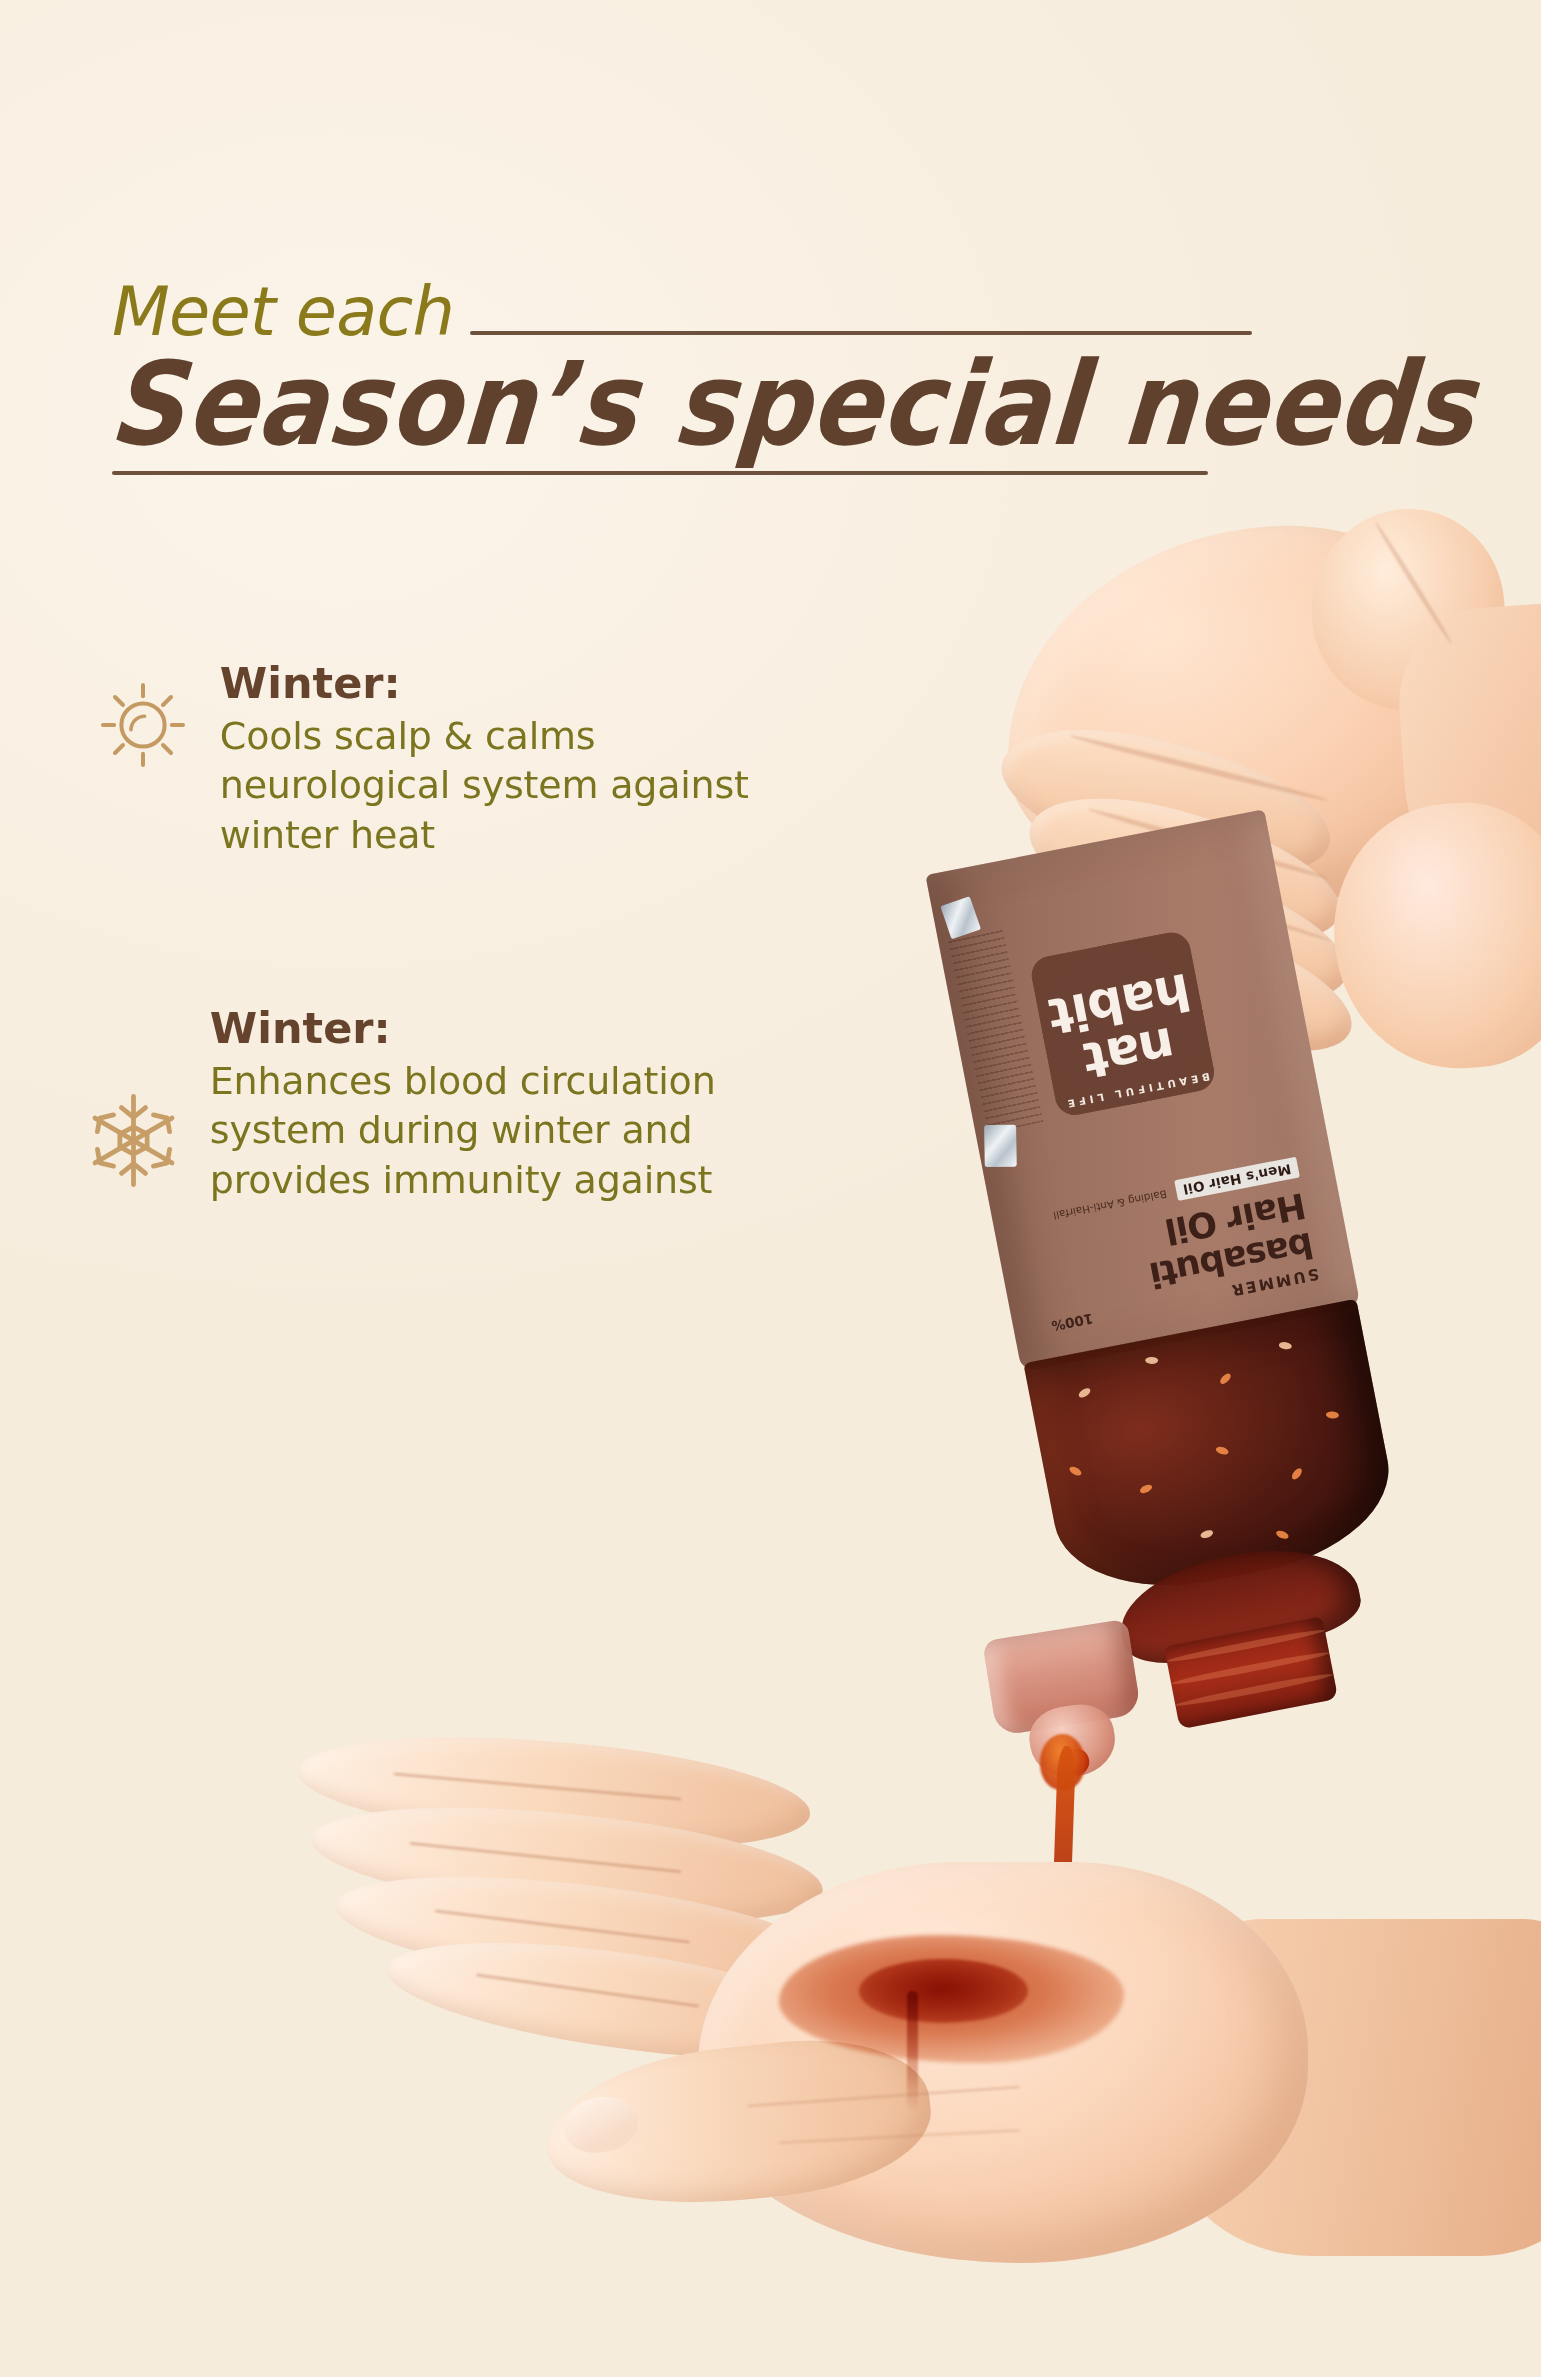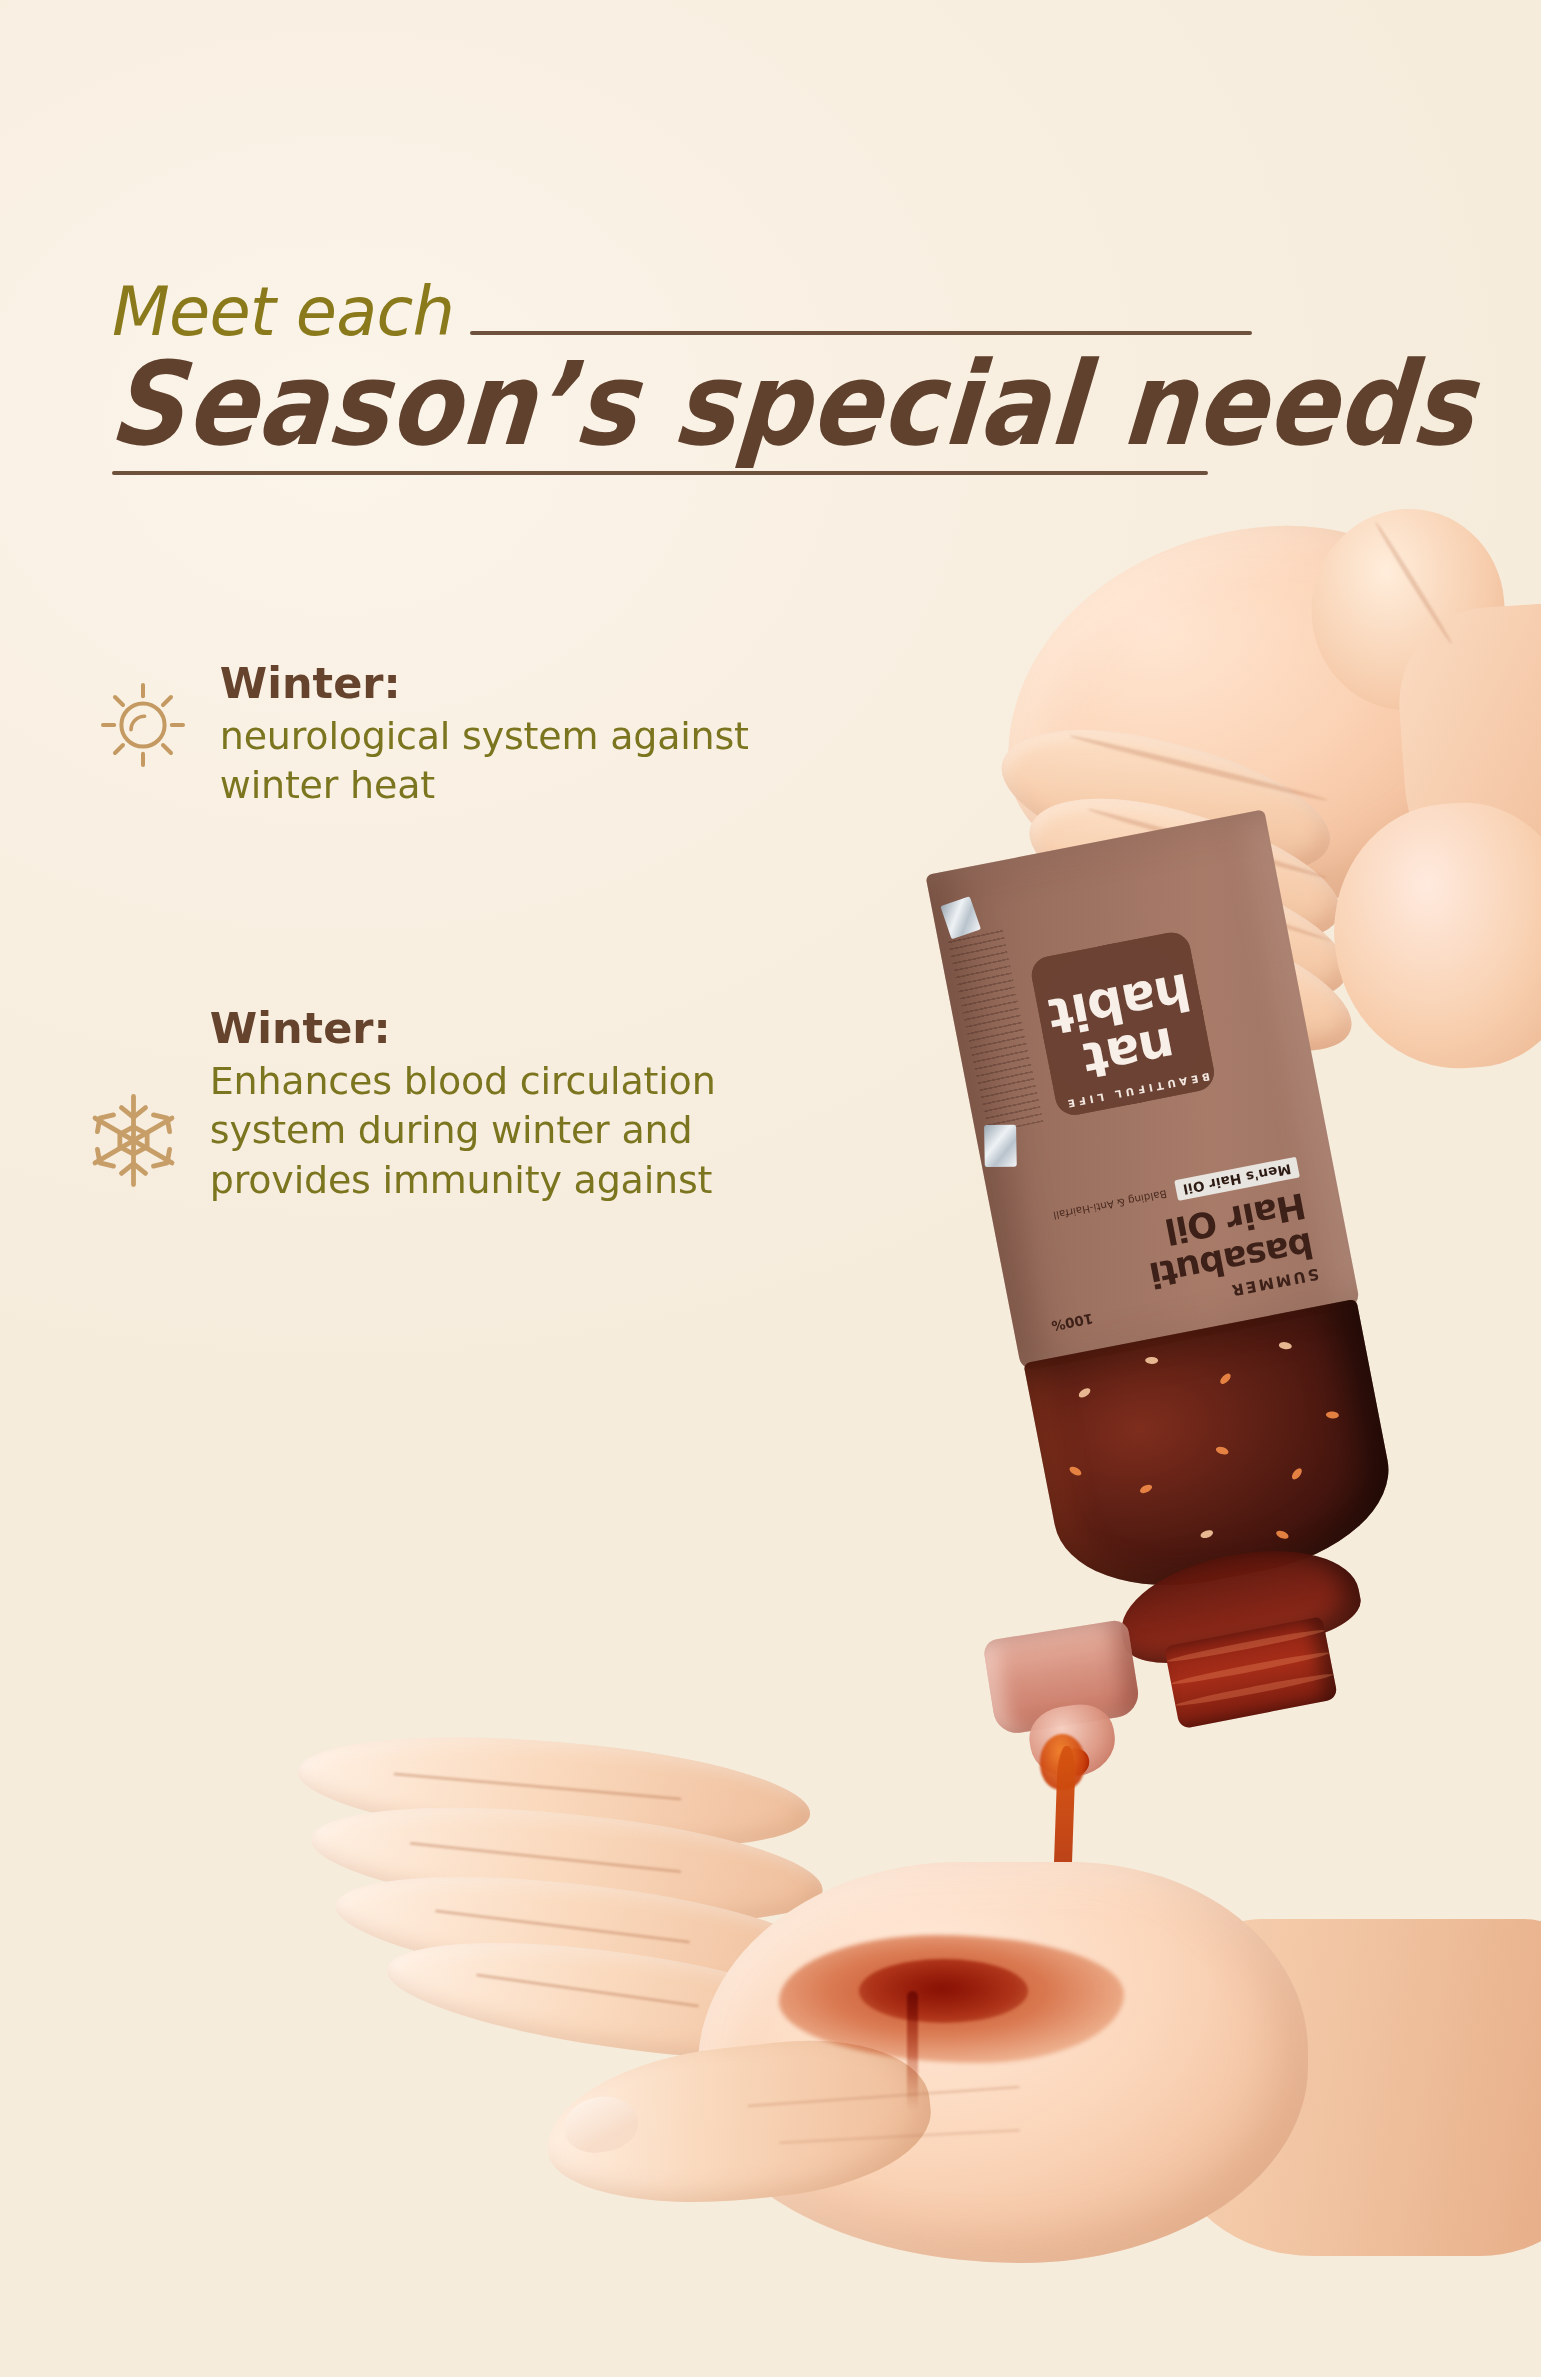--- a/index.html
+++ b/index.html
@@ -563,20 +563,21 @@
         <line x1="96" y1="60" x2="110" y2="60"></line>
         <line x1="25" y1="25" x2="35" y2="35"></line>
         <line x1="85" y1="85" x2="95" y2="95"></line>
         <line x1="95" y1="25" x2="85" y2="35"></line>
         <line x1="35" y1="85" x2="25" y2="95"></line>
       </svg>
     </div>
     <div class="bullet-text">
       <div class="bullet-title">Winter:</div>
       <div class="bullet-body">
+        <span>Cools scalp &amp; calms</span>
         <span>neurological system against</span>
         <span>winter heat</span>
       </div>
     </div>
   </div>
 
   <div class="bullet" id="bullet-winter">
     <div class="bullet-icon">
       <svg class="icon-svg" width="101" height="101" viewBox="0 0 126 126" fill="none" stroke="#c79e68" stroke-width="6" stroke-linecap="round" stroke-linejoin="round">
         <g>

